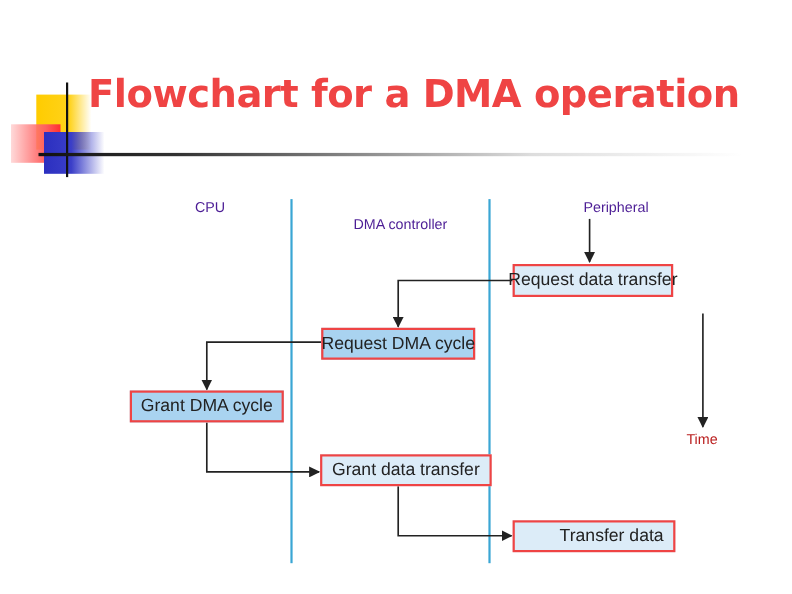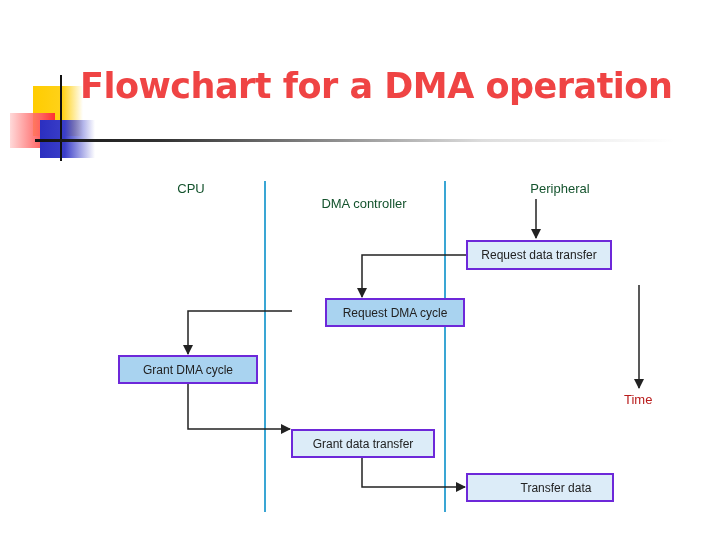--- a/index.html
+++ b/index.html
@@ -5,23 +5,23 @@
   html, body { margin:0; padding:0; }
   body { width:720px; height:540px; background:#ffffff; position:relative; overflow:hidden; font-family:"Liberation Sans", sans-serif; }
   .abs { position:absolute; }
   
   .deco-yellow { left:33px; top:86px; width:50px; height:50px; background:linear-gradient(90deg,#ffcc00 0%,#ffd21a 60%,rgba(255,220,80,0) 100%); }
   .deco-red { left:10px; top:113px; width:45px; height:35px; background:linear-gradient(90deg,rgba(255,180,180,0.5) 0%,#ff6060 70%,#ff3030 100%); }
   .deco-blue { left:40px; top:120px; width:55px; height:38px; background:linear-gradient(90deg,#2b2fc0 0%,#3a3ec8 45%,rgba(80,90,220,0) 100%); }
   .deco-vline { left:60px; top:75px; width:2px; height:86px; background:#111; }
   .deco-hline { left:35px; top:139px; width:640px; height:3px; background:linear-gradient(90deg,#111 0%,#333 20%,#888 45%,#ddd 70%,rgba(255,255,255,0) 100%); }
   .title { left:80px; top:66px; font-family:"DejaVu Sans", sans-serif; font-weight:bold; font-size:35px; color:#ef4444; letter-spacing:-0.5px; white-space:nowrap; }
-  .lane-label { font-size:13px; color:#14532d; white-space:nowrap; transform:translateX(-50%); }
+  .lane-label { font-size:13px; color:#4c1d95; white-space:nowrap; transform:translateX(-50%); }
   .lane-line { width:2px; background:#3aa6d4; top:181px; height:331px; }
-  .box { border:2px solid #6d28d9; font-size:12px; color:#222; display:flex; align-items:center; justify-content:center; white-space:nowrap; box-sizing:border-box; }
+  .box { border:2px solid #ef4444; font-size:16px; color:#222; display:flex; align-items:center; justify-content:center; white-space:nowrap; box-sizing:border-box; }
   .box.light { background:#dcecf8; }
   .box.mid { background:#a9d3f0; }
   svg.conn { position:absolute; left:0; top:0; }
   .time-label { left:624px; top:392px; font-size:13px; color:#b91c1c; }
 </style>
 </head>
 <body>
 
 <div class="abs deco-yellow"></div>
 <div class="abs deco-red"></div>
@@ -51,18 +51,18 @@
   <path d="M292,311 L188,311 L188,354" stroke="#222" stroke-width="1.5" fill="none" marker-end="url(#ah)"></path>
 
   <path d="M188,384 L188,429 L290,429" stroke="#222" stroke-width="1.5" fill="none" marker-end="url(#ah)"></path>
 
   <path d="M362,442 L362,487 L465,487" stroke="#222" stroke-width="1.5" fill="none" marker-end="url(#ah)"></path>
 
   <path d="M639,285 L639,388" stroke="#222" stroke-width="1.5" fill="none" marker-end="url(#ah)"></path>
 </svg>
 
 <div class="abs box light" style="left:466px; top:240px; width:146px; height:30px;">Request data transfer</div>
-<div class="abs box mid" style="left:292px; top:298px; width:140px; height:29px;margin-left:33px;">Request DMA cycle</div>
+<div class="abs box mid" style="left:292px; top:298px; width:140px; height:29px;">Request DMA cycle</div>
 <div class="abs box mid" style="left:118px; top:355px; width:140px; height:29px;">Grant DMA cycle</div>
-<div class="abs box light" style="left:291px; top:413px; width:144px; height:29px;margin-top:16px;">Grant data transfer</div>
+<div class="abs box light" style="left:291px; top:413px; width:156px; height:29px;">Grant data transfer</div>
 <div class="abs box light" style="left:466px; top:473px; width:148px; height:29px;padding-left:32px;">Transfer data</div>
 
 <div class="abs time-label">Time</div>
 
 </body></html>

